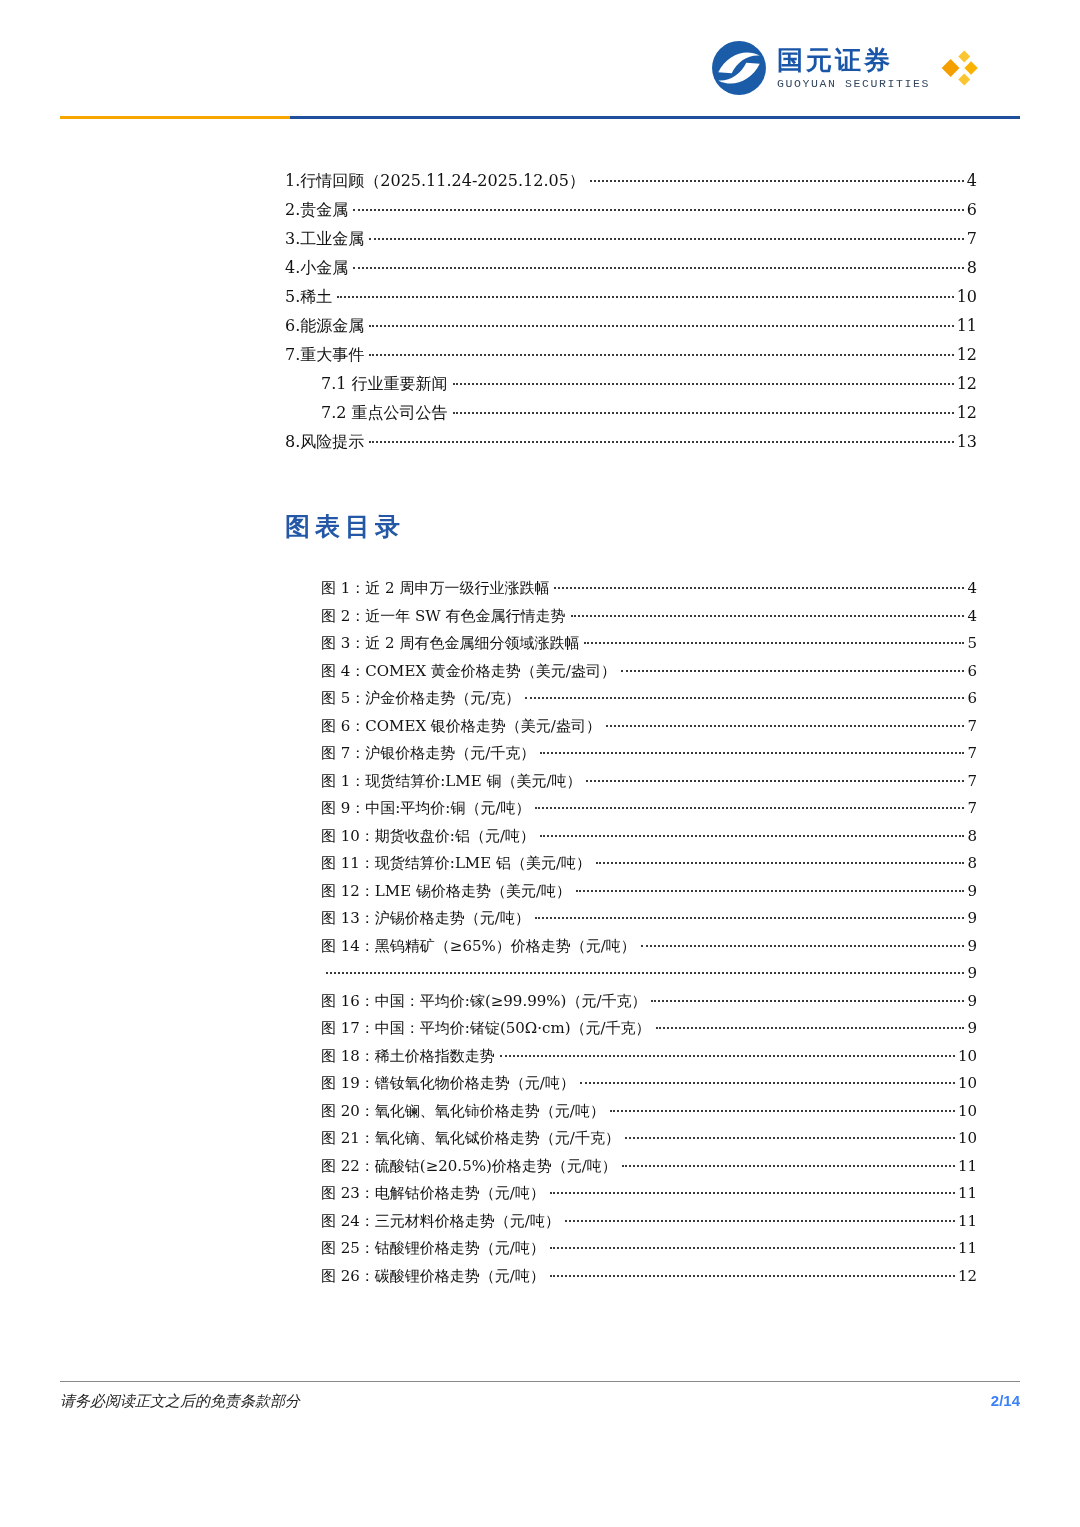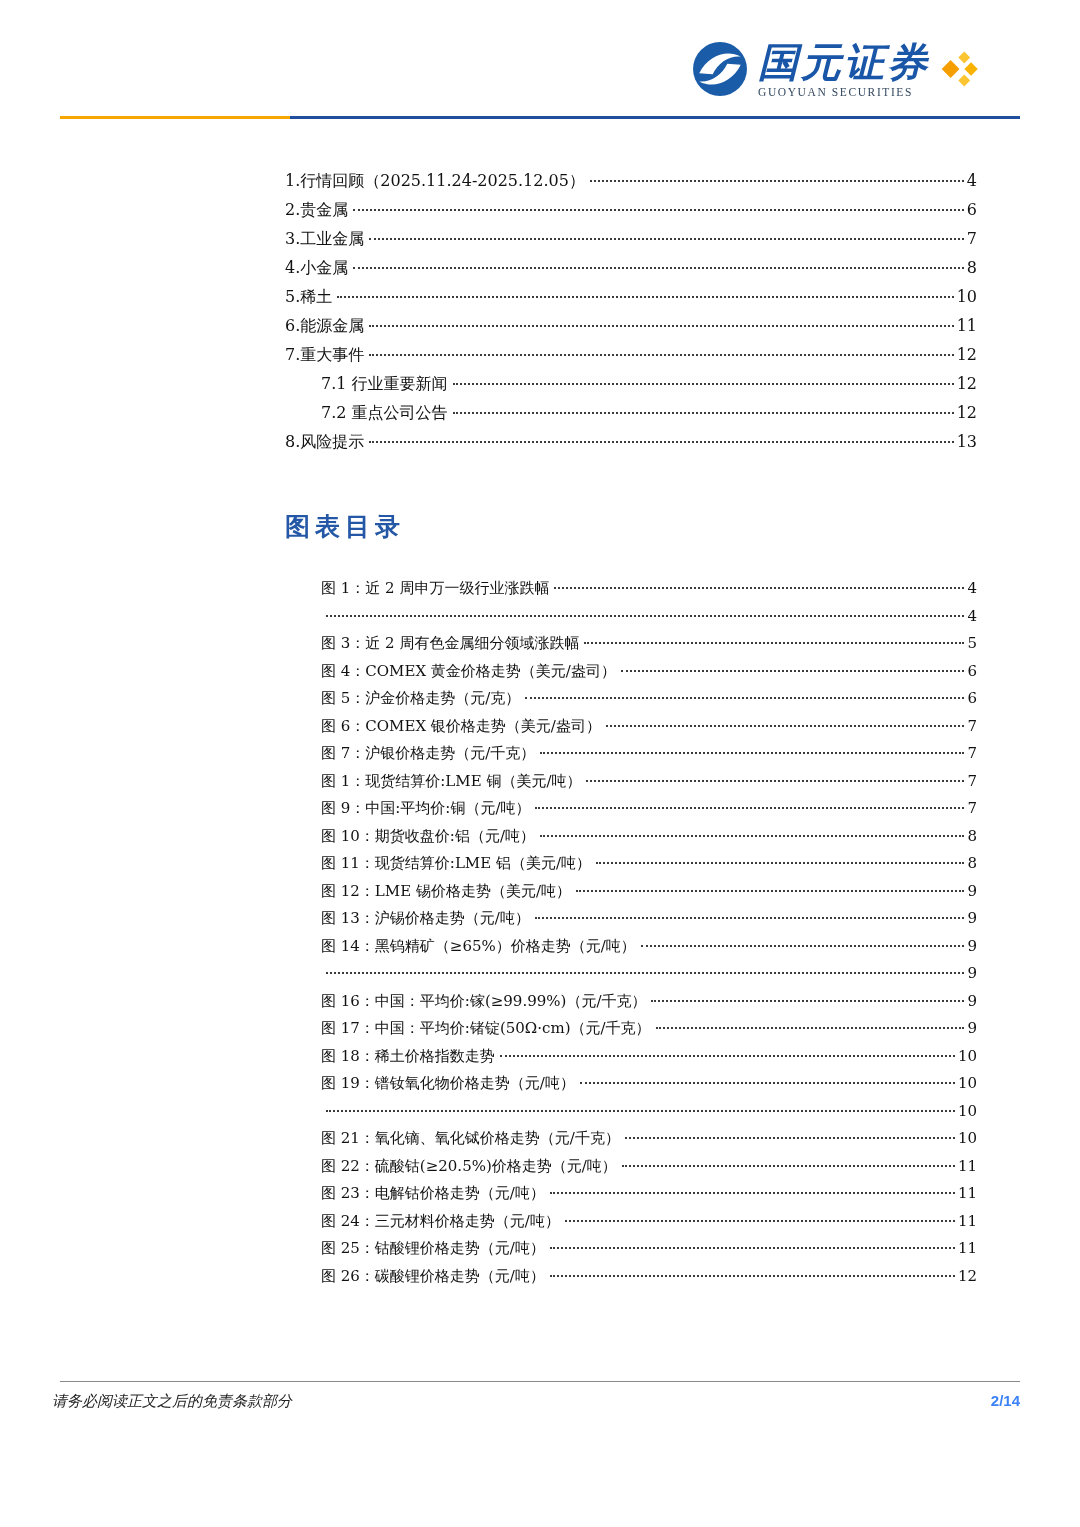--- a/index.html
+++ b/index.html
@@ -20,32 +20,31 @@
     position: absolute;
     top: 40px;
     right: 100px;
     display: flex;
     align-items: center;
     gap: 10px;
   }
   .logo-mark { width: 56px; height: 56px; flex: 0 0 auto; }
   .brand-text { display: flex; flex-direction: column; align-items: flex-start; }
   .brand-cn {
-    font-size: 40px;
+    font-size: 26px;
     font-weight: bold;
     color: #1A56A8;
     letter-spacing: 3px;
     line-height: 1.1;
-    font-style: italic;
   }
   .brand-en {
     font-size: 11.5px;
     color: #33475e;
     letter-spacing: 1.6px;
-    font-family: Liberation Serif, serif;
+    font-family: Liberation Mono, monospace;
     margin-top: 2px;
   }
   .logo-arrow { width: 42px; height: 42px; margin-left: -2px; }
 
   .header-rule {
     position: absolute;
     top: 116px;
     left: 60px;
     right: 60px;
     height: 3px;
@@ -100,21 +99,21 @@
   .footer-rule {
     position: absolute;
     left: 60px;
     right: 60px;
     top: 1381px;
     height: 1px;
     background: #8a8a8a;
   }
   .footer {
     position: absolute;
-    left: 52px;
+    left: 60px;
     right: 60px;
     top: 1392px;
     display: flex;
     justify-content: space-between;
     align-items: baseline;
   }
   .footer-disclaimer {
     font-style: italic;
     font-size: 15px;
     color: #222;
@@ -212,20 +211,21 @@
 
     <h1 class="section-title figures-title">图表目录</h1>
 
     <div class="toc-list figures-list">
         <div class="toc-entry">
         <span class="toc-label">图 1：近 2 周申万一级行业涨跌幅</span>
         <span class="toc-dots"></span>
         <span class="toc-page">4</span>
       </div>
         <div class="toc-entry">
+        <span class="toc-label">图 2：近一年 SW 有色金属行情走势</span>
         <span class="toc-dots"></span>
         <span class="toc-page">4</span>
       </div>
         <div class="toc-entry">
         <span class="toc-label">图 3：近 2 周有色金属细分领域涨跌幅</span>
         <span class="toc-dots"></span>
         <span class="toc-page">5</span>
       </div>
         <div class="toc-entry">
         <span class="toc-label">图 4：COMEX 黄金价格走势（美元/盎司）</span>
@@ -300,20 +300,21 @@
         <span class="toc-label">图 18：稀土价格指数走势</span>
         <span class="toc-dots"></span>
         <span class="toc-page">10</span>
       </div>
         <div class="toc-entry">
         <span class="toc-label">图 19：镨钕氧化物价格走势（元/吨）</span>
         <span class="toc-dots"></span>
         <span class="toc-page">10</span>
       </div>
         <div class="toc-entry">
+        <span class="toc-label">图 20：氧化镧、氧化铈价格走势（元/吨）</span>
         <span class="toc-dots"></span>
         <span class="toc-page">10</span>
       </div>
         <div class="toc-entry">
         <span class="toc-label">图 21：氧化镝、氧化铽价格走势（元/千克）</span>
         <span class="toc-dots"></span>
         <span class="toc-page">10</span>
       </div>
         <div class="toc-entry">
         <span class="toc-label">图 22：硫酸钴(≥20.5%)价格走势（元/吨）</span>

